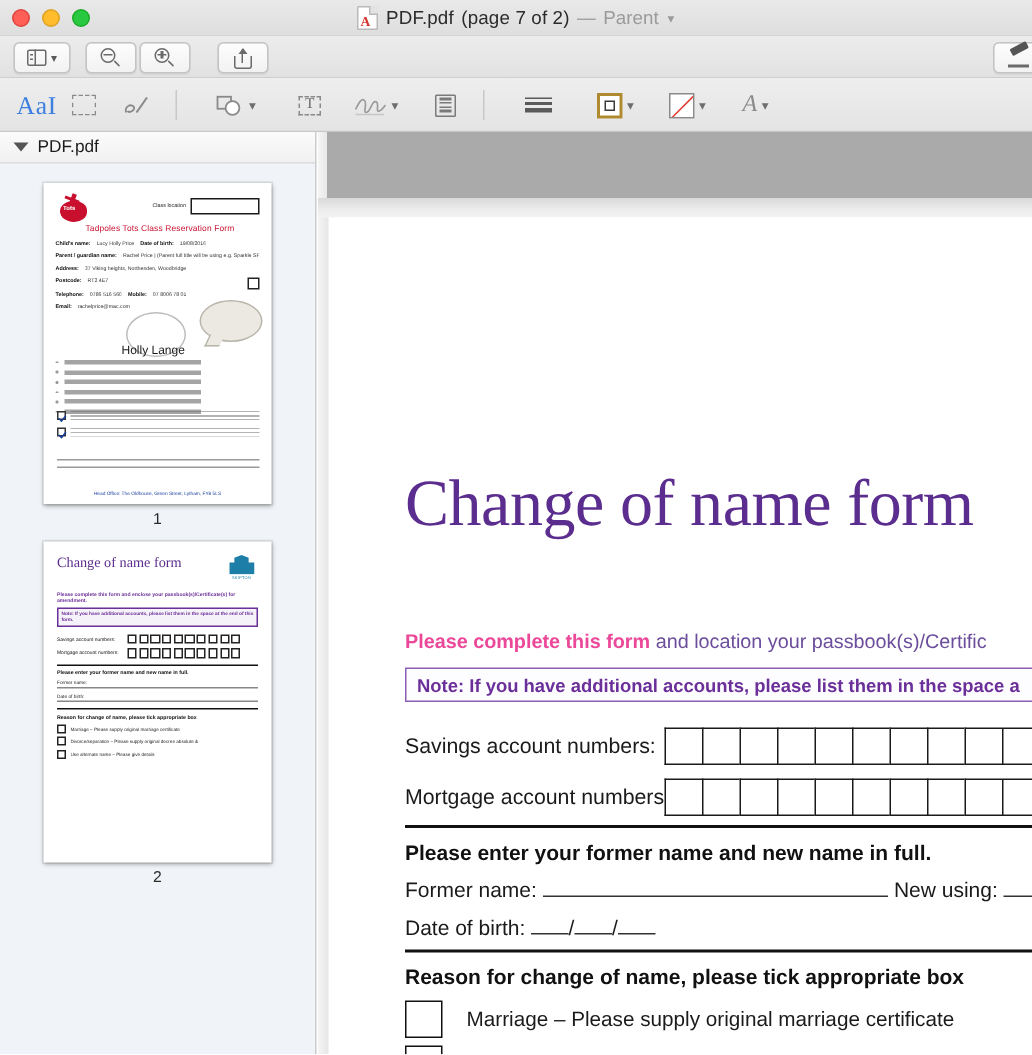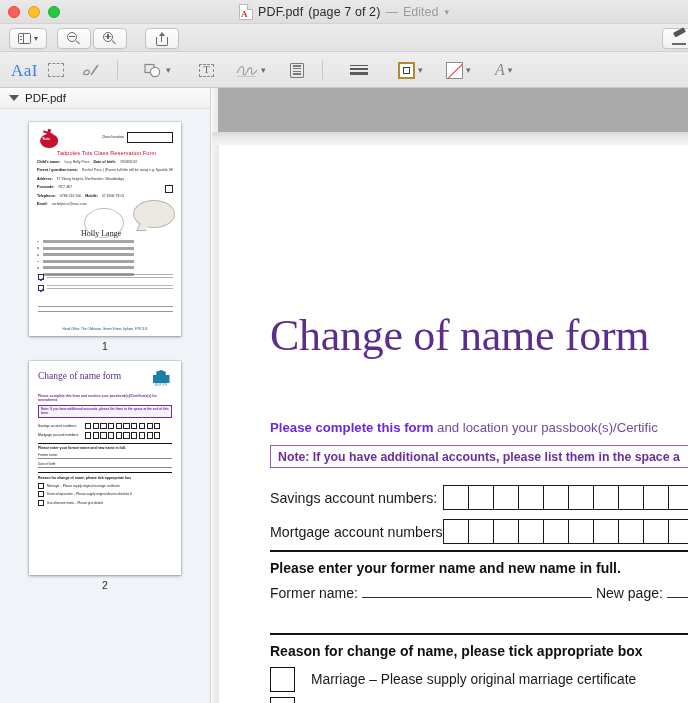--- a/index.html
+++ b/index.html
@@ -291,21 +291,21 @@
   .t1-row { display: flex; gap: 4px; margin-bottom: 4.4px; align-items: baseline; }
   .t1-lbl { font-size: 3.6px; font-weight: bold; color: #111; white-space: nowrap; }
   .t1-val { font-size: 3.5px; color: #333; white-space: nowrap; overflow: hidden; }
   .t1-chk {
     position: absolute; right: 8px; top: 63px; width: 8px; height: 8px;
     border: 0.8px solid #222;
   }
   .t1-name {
     position: absolute; left: 52px; top: 107px;
     font-size: 8px; color: #1b1b1b; font-weight: 300;
-    font-family: Liberation Serif, serif; z-index: 6;
+    font-family: Liberation Sans, sans-serif; z-index: 6;
   }
   .t1-bubble {
     position: absolute; right: 6px; top: 78px; width: 42px; height: 28px;
     background: #ece9e2; border: 1px solid #b9b5ab; border-radius: 50%;
     z-index: 5;
   }
   .t1-bubble::after {
     content: ""; position: absolute; left: 4px; bottom: -4px;
     width: 9px; height: 7px; background: #ece9e2;
     border-left: 1px solid #b9b5ab; border-bottom: 1px solid #b9b5ab;
@@ -419,21 +419,21 @@
   .doc-title {
     position: absolute; left: 48px; top: 165px;
     font-family: "Liberation Serif", serif;
     font-size: 44px; color: #5b2d8e; letter-spacing: -0.3px;
     white-space: nowrap;
   }
   .doc-sub {
     position: absolute; left: 48px; top: 275px; white-space: nowrap;
     font-size: 13.2px; color: #6b4d9b;
   }
-  .doc-sub b { color: #6d28d9; font-weight: bold; }
+  .doc-sub b { color: #ec4899; font-weight: bold; }
   .doc-note {
     position: absolute; left: 48px; top: 300px;
     width: 440px; height: 23px;
     border: 1.3px solid #8a5fb5; background: #fdfcff;
     display: flex; align-items: center; padding-left: 7px;
     font-size: 12.3px; font-weight: bold; color: #6b2f99;
     white-space: nowrap; overflow: hidden;
   }
 
   .acc-block { position: absolute; left: 48px; top: 340px; width: 450px; }
@@ -501,21 +501,21 @@
     <div class="traffic">
       <span class="tl-dot tl-close"></span>
       <span class="tl-dot tl-min"></span>
       <span class="tl-dot tl-max"></span>
     </div>
     <div class="title-wrap">
       <span class="pdf-icon"></span>
       <span class="title-text">PDF.pdf</span>
       <span class="title-text">(page 7 of 2)</span>
       <span class="title-dash">—</span>
-      <span class="title-edited">Edited</span>
+      <span class="title-edited">Parent</span>
       <span class="title-chevron">▾</span>
     </div>
   </div>
 
   <div class="toolbar1">
     <div class="btn btn-sidebar">
       <span class="ic-sidebar"></span>
       <span class="chev">▾</span>
     </div>
     <div class="btn btn-zout">
@@ -825,24 +825,28 @@
           </span>
         </div>
       </div>
 
       <div class="rule rule-1"></div>
       <div class="sec-head sec-head-1">Please enter your former name and new name in full.</div>
 
       <div class="namerow">
         <span>Former name:</span>
         <span class="blank-long"></span>
-        <span>New page:</span>
+        <span>New using:</span>
         <span class="blank-short"></span>
       </div>
 
+      <div class="dobrow">
+        <span>Date of birth:</span>
+        <span class="dob-u"></span><span>/</span><span class="dob-u"></span><span>/</span><span class="dob-u"></span>
+      </div>
 
       <div class="rule rule-2"></div>
       <div class="sec-head sec-head-2">Reason for change of name, please tick appropriate box</div>
 
       <div class="tick-list">
         <div class="tick-row">
           <span class="tick-box"></span>
           <span class="tick-txt">Marriage – Please supply original marriage certificate</span>
         </div>
         <div class="tick-row">

